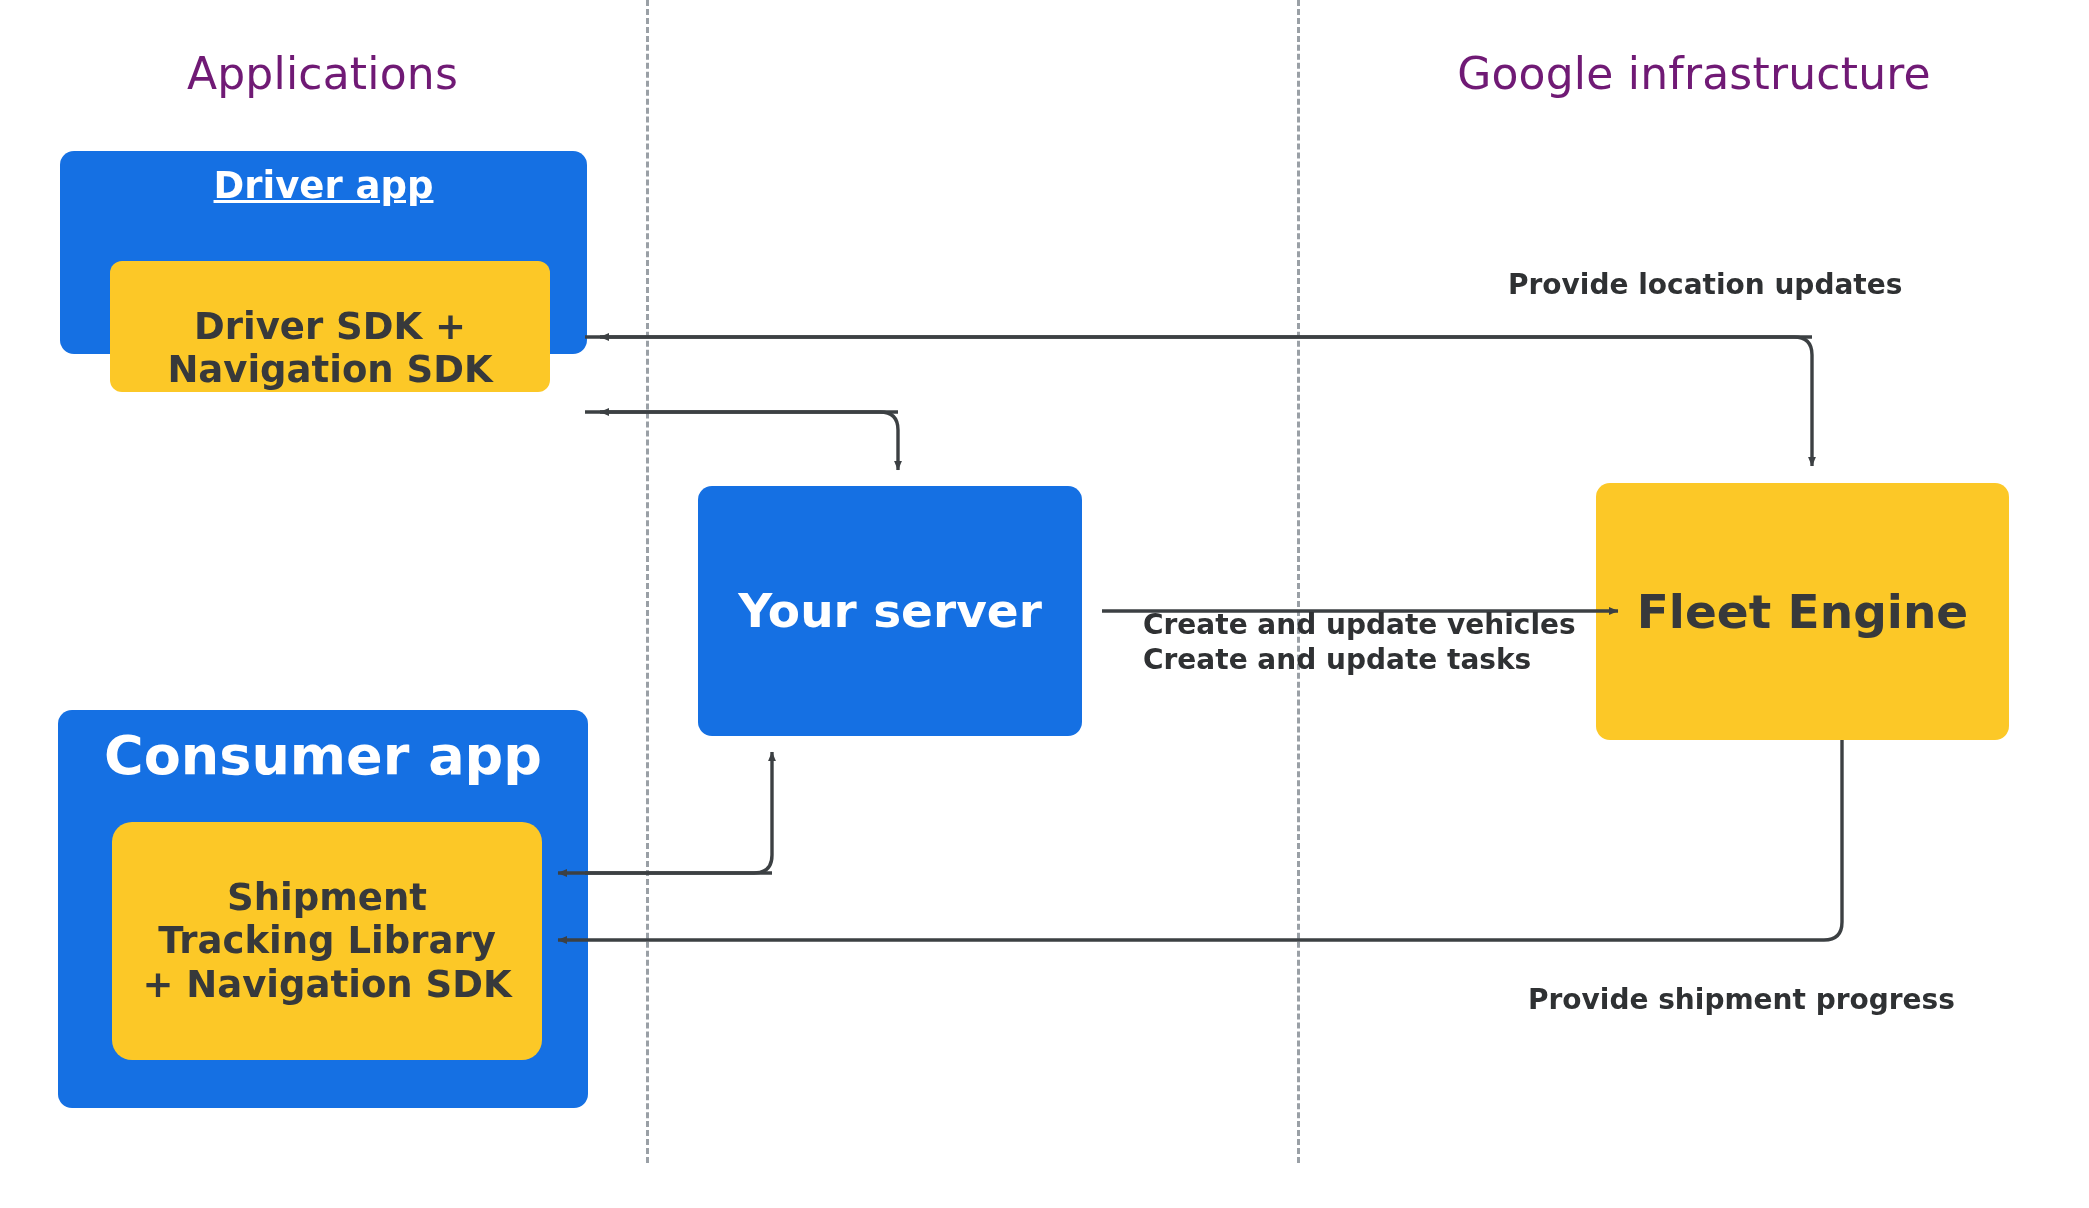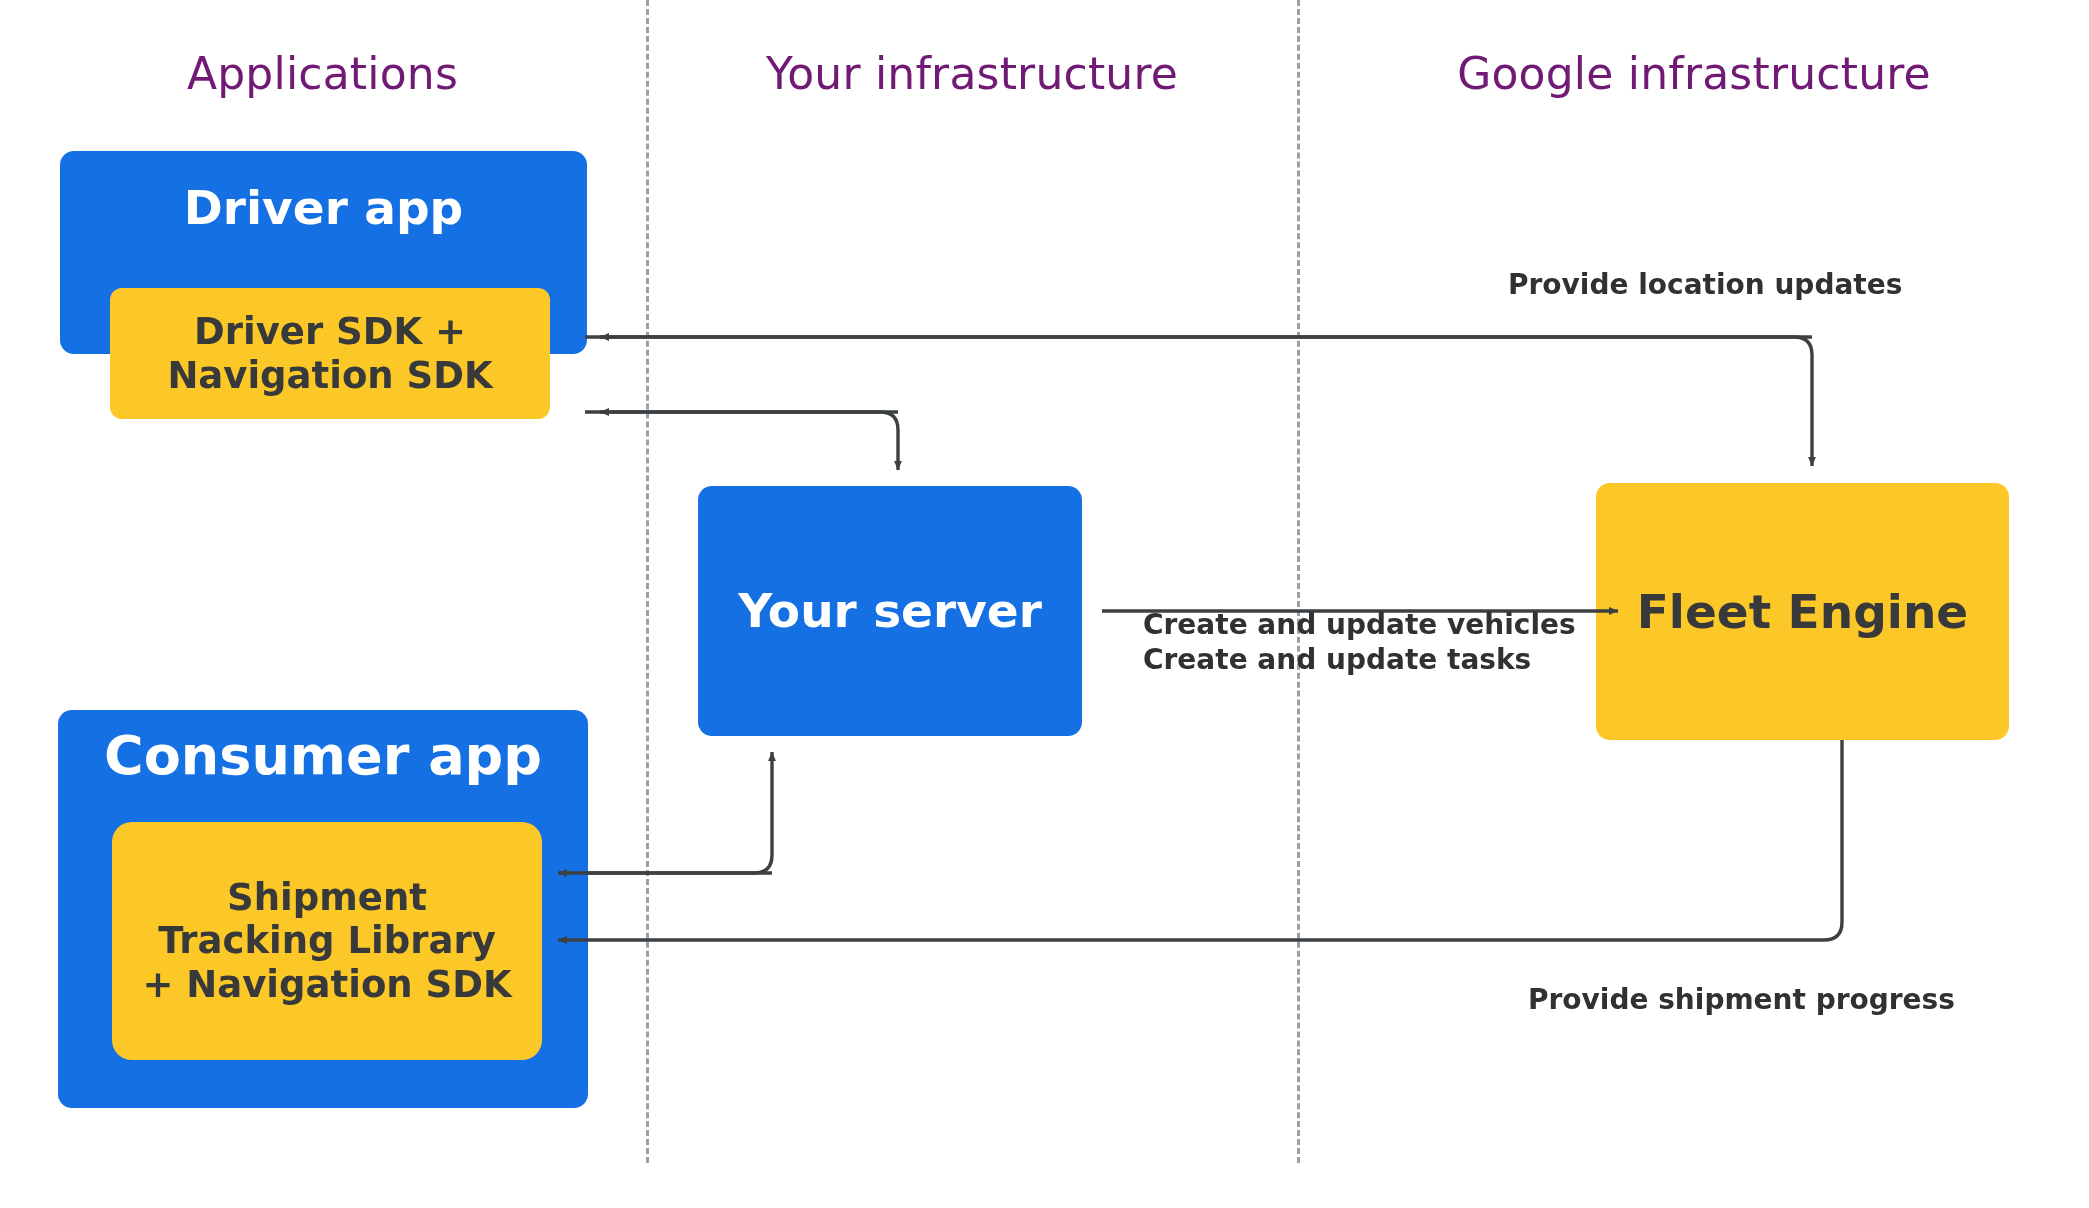--- a/index.html
+++ b/index.html
@@ -68,23 +68,23 @@
   .card-title-dark {
     color: #37393b;
     font-weight: 700;
     font-family: "DejaVu Sans", sans-serif;
     text-align: center;
     line-height: 1.18;
   }
 
   
   #card-driver-app   { left: 60px; top: 151px; width: 527px; height: 203px; }
-  #driver-app-title  { font-size: 47px; margin-top: 31px; }
+  #driver-app-title  { font-size: 37px; margin-top: 14px; text-decoration: underline; }
   #card-driver-sdk   { left: 110px; top: 261px; width: 440px; height: 131px;
-                       border-radius: 12px; justify-content: center; margin-top: 27px; }
+                       border-radius: 12px; justify-content: flex-end; }
   #driver-sdk-label  { font-size: 37px; padding: 0 10px; }
 
   
   #card-consumer-app   { left: 58px; top: 710px; width: 530px; height: 398px; }
   #consumer-app-title  { font-size: 54px; margin-top: 16px; }
   #card-consumer-sdk   { left: 112px; top: 822px; width: 430px; height: 238px;
                          border-radius: 20px; justify-content: center; }
   #consumer-sdk-label  { font-size: 37px; padding: 0 8px; }
 
   
@@ -124,21 +124,20 @@
 </style>
 </head>
 <body>
 
 <div id="diagram">
 
   <div class="lane-divider" id="lane-divider-left"></div>
   <div class="lane-divider" id="lane-divider-right"></div>
 
   <div class="lane-title" id="lane-title-applications">Applications</div>
-  <div class="lane-title" id="lane-title-your-infra">Your infrastructure</div>
   <div class="lane-title" id="lane-title-google-infra">Google infrastructure</div>
 
   <div class="card card-blue" id="card-driver-app">
     <div class="card-title-white" id="driver-app-title">Driver app</div>
   </div>
   <div class="card card-yellow" id="card-driver-sdk">
     <div class="card-title-dark" id="driver-sdk-label">
       <div>Driver SDK +</div>
       <div>Navigation SDK</div>
     </div>

